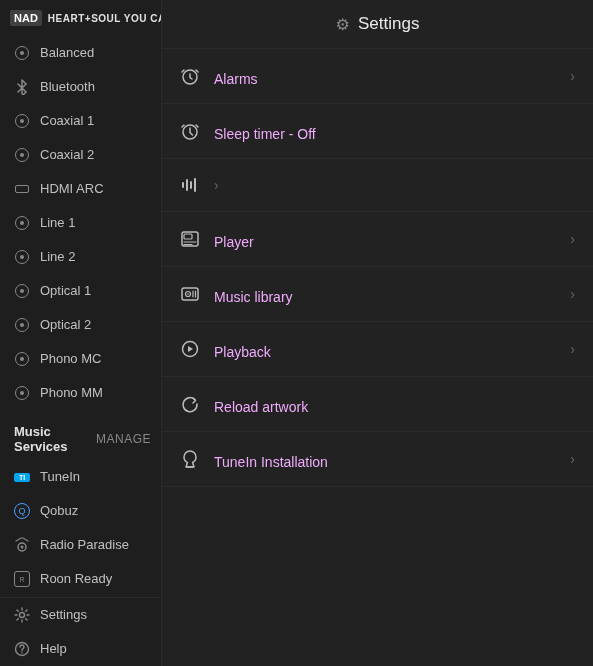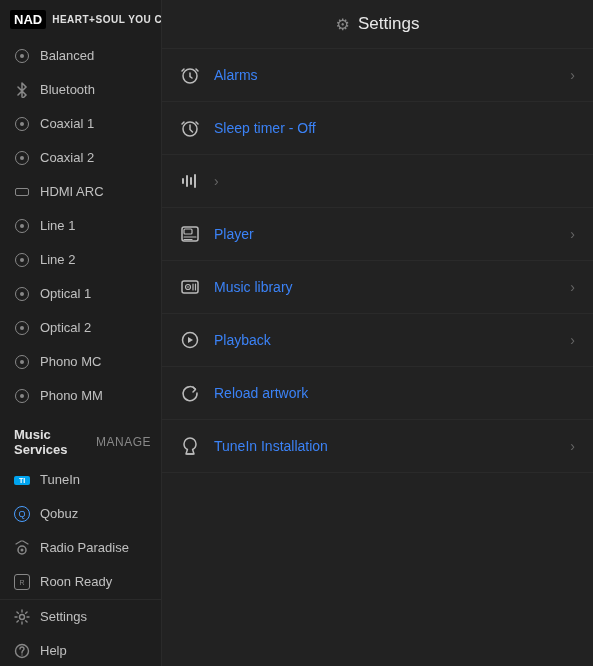--- a/index.html
+++ b/index.html
@@ -27,23 +27,23 @@
     }
     .sidebar::-webkit-scrollbar { width: 0; }
 
     .logo-area {
       display: flex;
       align-items: center;
       padding: 10px 10px;
       gap: 6px;
     }
     .logo-box {
-      background: #000000;
+      background: #404040;
       color: white;
-      font-size: 13px;
+      font-size: 11px;
       font-weight: bold;
       padding: 2px 4px;
       border-radius: 2px;
       white-space: nowrap;
     }
     .logo-text {
       color: #e0e0e0;
       font-size: 10px;
       font-weight: bold;
       letter-spacing: 0.5px;
@@ -193,22 +193,23 @@
       display: flex;
       align-items: center;
       justify-content: center;
       color: #c0c0c0;
       flex-shrink: 0;
       font-size: 15px;
     }
 
     .settings-label {
       flex: 1;
-      color: #3b82f6;
+      color: #f0abfc;
       font-size: 14px;
+      margin-top: 6px;
     }
     .chevron {
       color: #666;
       font-size: 14px;
     }
 
     
     svg { display: block; }
   </style>
 </head>

